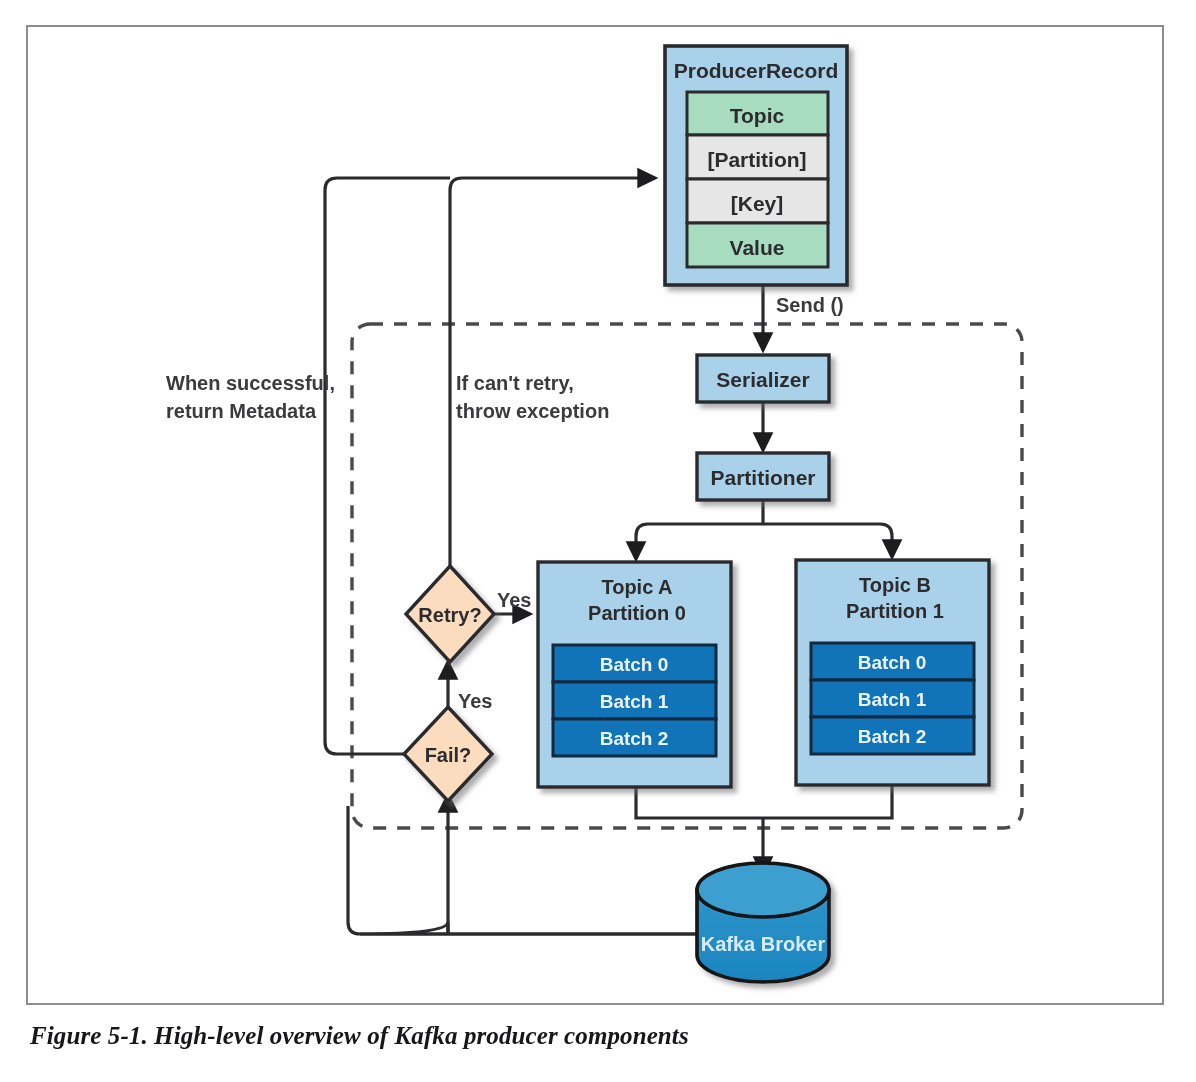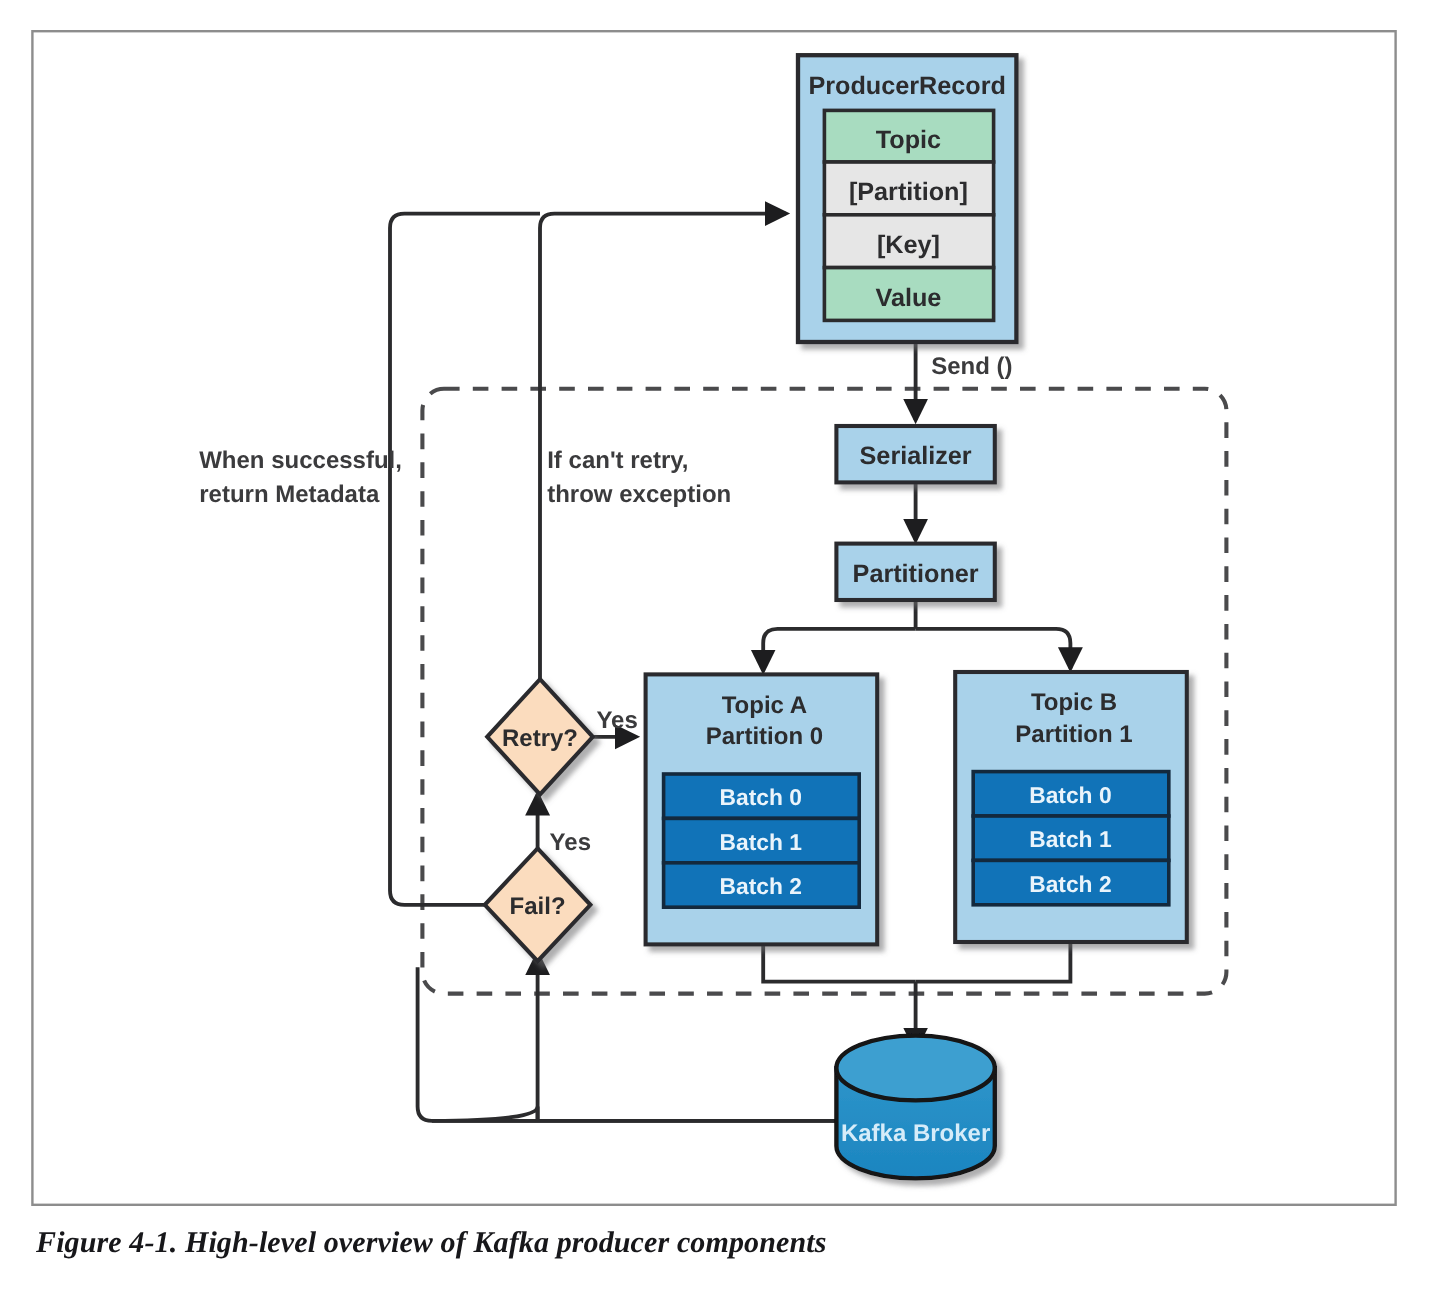--- a/index.html
+++ b/index.html
@@ -155,14 +155,14 @@
     <text class="lbl lbl-bold" x="166" y="390" font-size="20">When successful,</text>
     <text class="lbl lbl-bold" x="166" y="418" font-size="20">return Metadata</text>
 
     <text class="lbl lbl-bold" x="456" y="390" font-size="20">If can't retry,</text>
     <text class="lbl lbl-bold" x="456" y="418" font-size="20">throw exception</text>
 
     <text class="lbl lbl-bold" x="497" y="607" font-size="20">Yes</text>
     <text class="lbl lbl-bold" x="458" y="708" font-size="20">Yes</text>
   </svg>
 
-  <div class="cap">Figure 4-1. High-level overview of Kafka producer components</div>
+  <div class="cap">Figure 5-1. High-level overview of Kafka producer components</div>
 </div>
 
 </body></html>

